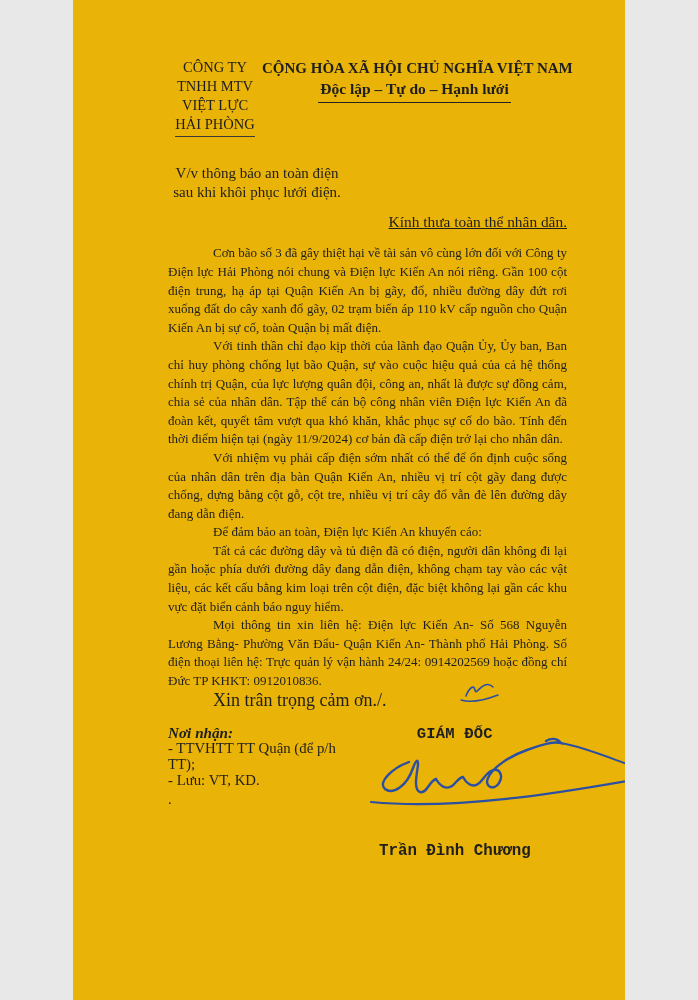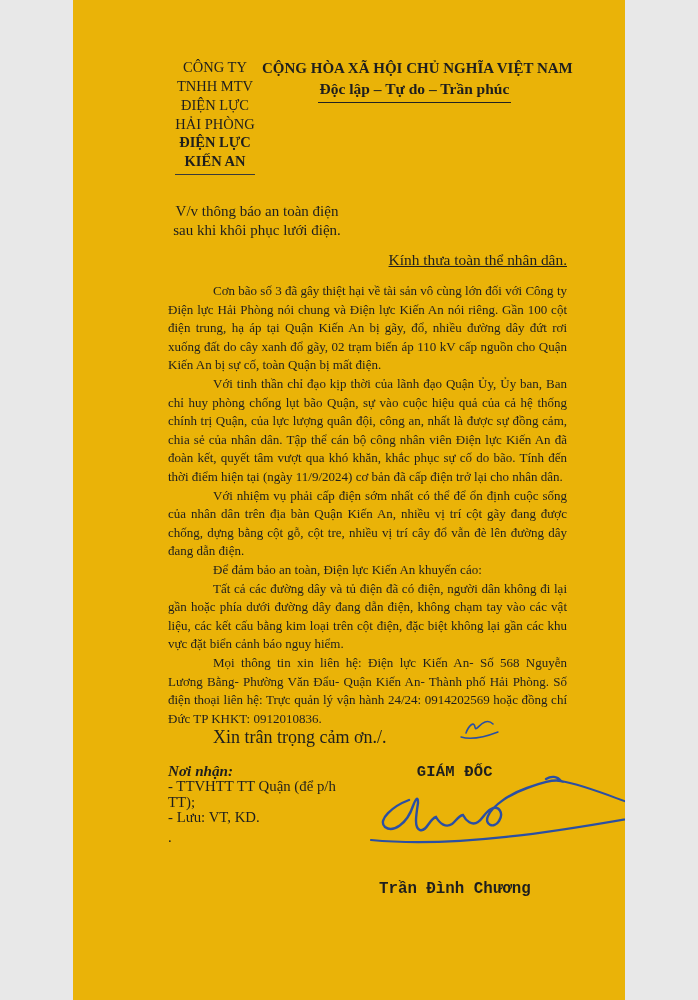--- a/index.html
+++ b/index.html
@@ -53,27 +53,26 @@
   .sig-name { margin-top: 99px; font-weight: 700; font-size: 15.8px; white-space: nowrap; }
 </style>
 </head>
 <body>
 
 <div class="page">
 
   <div class="header">
     <div class="org-block">
       <div class="org-line">CÔNG TY TNHH MTV</div>
-      <div class="org-line">ĐIỆN LỰC HẢI PHÒNG</div>
-      <div class="org-unit">ĐIỆN LỰC KIẾN AN</div>
+      <div class="org-line">VIỆT LỰC HẢI PHÒNG</div>
       <div class="org-rule"></div>
     </div>
     <div class="national-block">
       <div class="national-line1">CỘNG HÒA XÃ HỘI CHỦ NGHĨA VIỆT NAM</div>
-      <div><span class="national-line2">Độc lập – Tự do – Trần phúc</span></div>
+      <div><span class="national-line2">Độc lập – Tự do – Hạnh lưới</span></div>
     </div>
   </div>
 
   <div class="subject">V/v thông báo an toàn điện sau khi khôi phục lưới điện.</div>
 
   <div class="salutation">Kính thưa toàn thể nhân dân.</div>
 
   <div class="body-text">
     <p>Cơn bão số 3 đã gây thiệt hại về tài sản vô cùng lớn đối với Công ty Điện lực Hải Phòng nói chung và Điện lực Kiến An nói riêng. Gần 100 cột điện trung, hạ áp tại Quận Kiến An bị gãy, đổ, nhiều đường dây đứt rơi xuống đất do cây xanh đổ gãy, 02 trạm biến áp 110 kV cấp nguồn cho Quận Kiến An bị sự cố, toàn Quận bị mất điện.</p>
     <p>Với tinh thần chỉ đạo kịp thời của lãnh đạo Quận Ủy, Ủy ban, Ban chỉ huy phòng chống lụt bão Quận, sự vào cuộc hiệu quả của cả hệ thống chính trị Quận, của lực lượng quân đội, công an, nhất là được sự đồng cảm, chia sẻ của nhân dân. Tập thể cán bộ công nhân viên Điện lực Kiến An đã đoàn kết, quyết tâm vượt qua khó khăn, khắc phục sự cố do bão. Tính đến thời điểm hiện tại (ngày 11/9/2024) cơ bản đã cấp điện trở lại cho nhân dân.</p>

